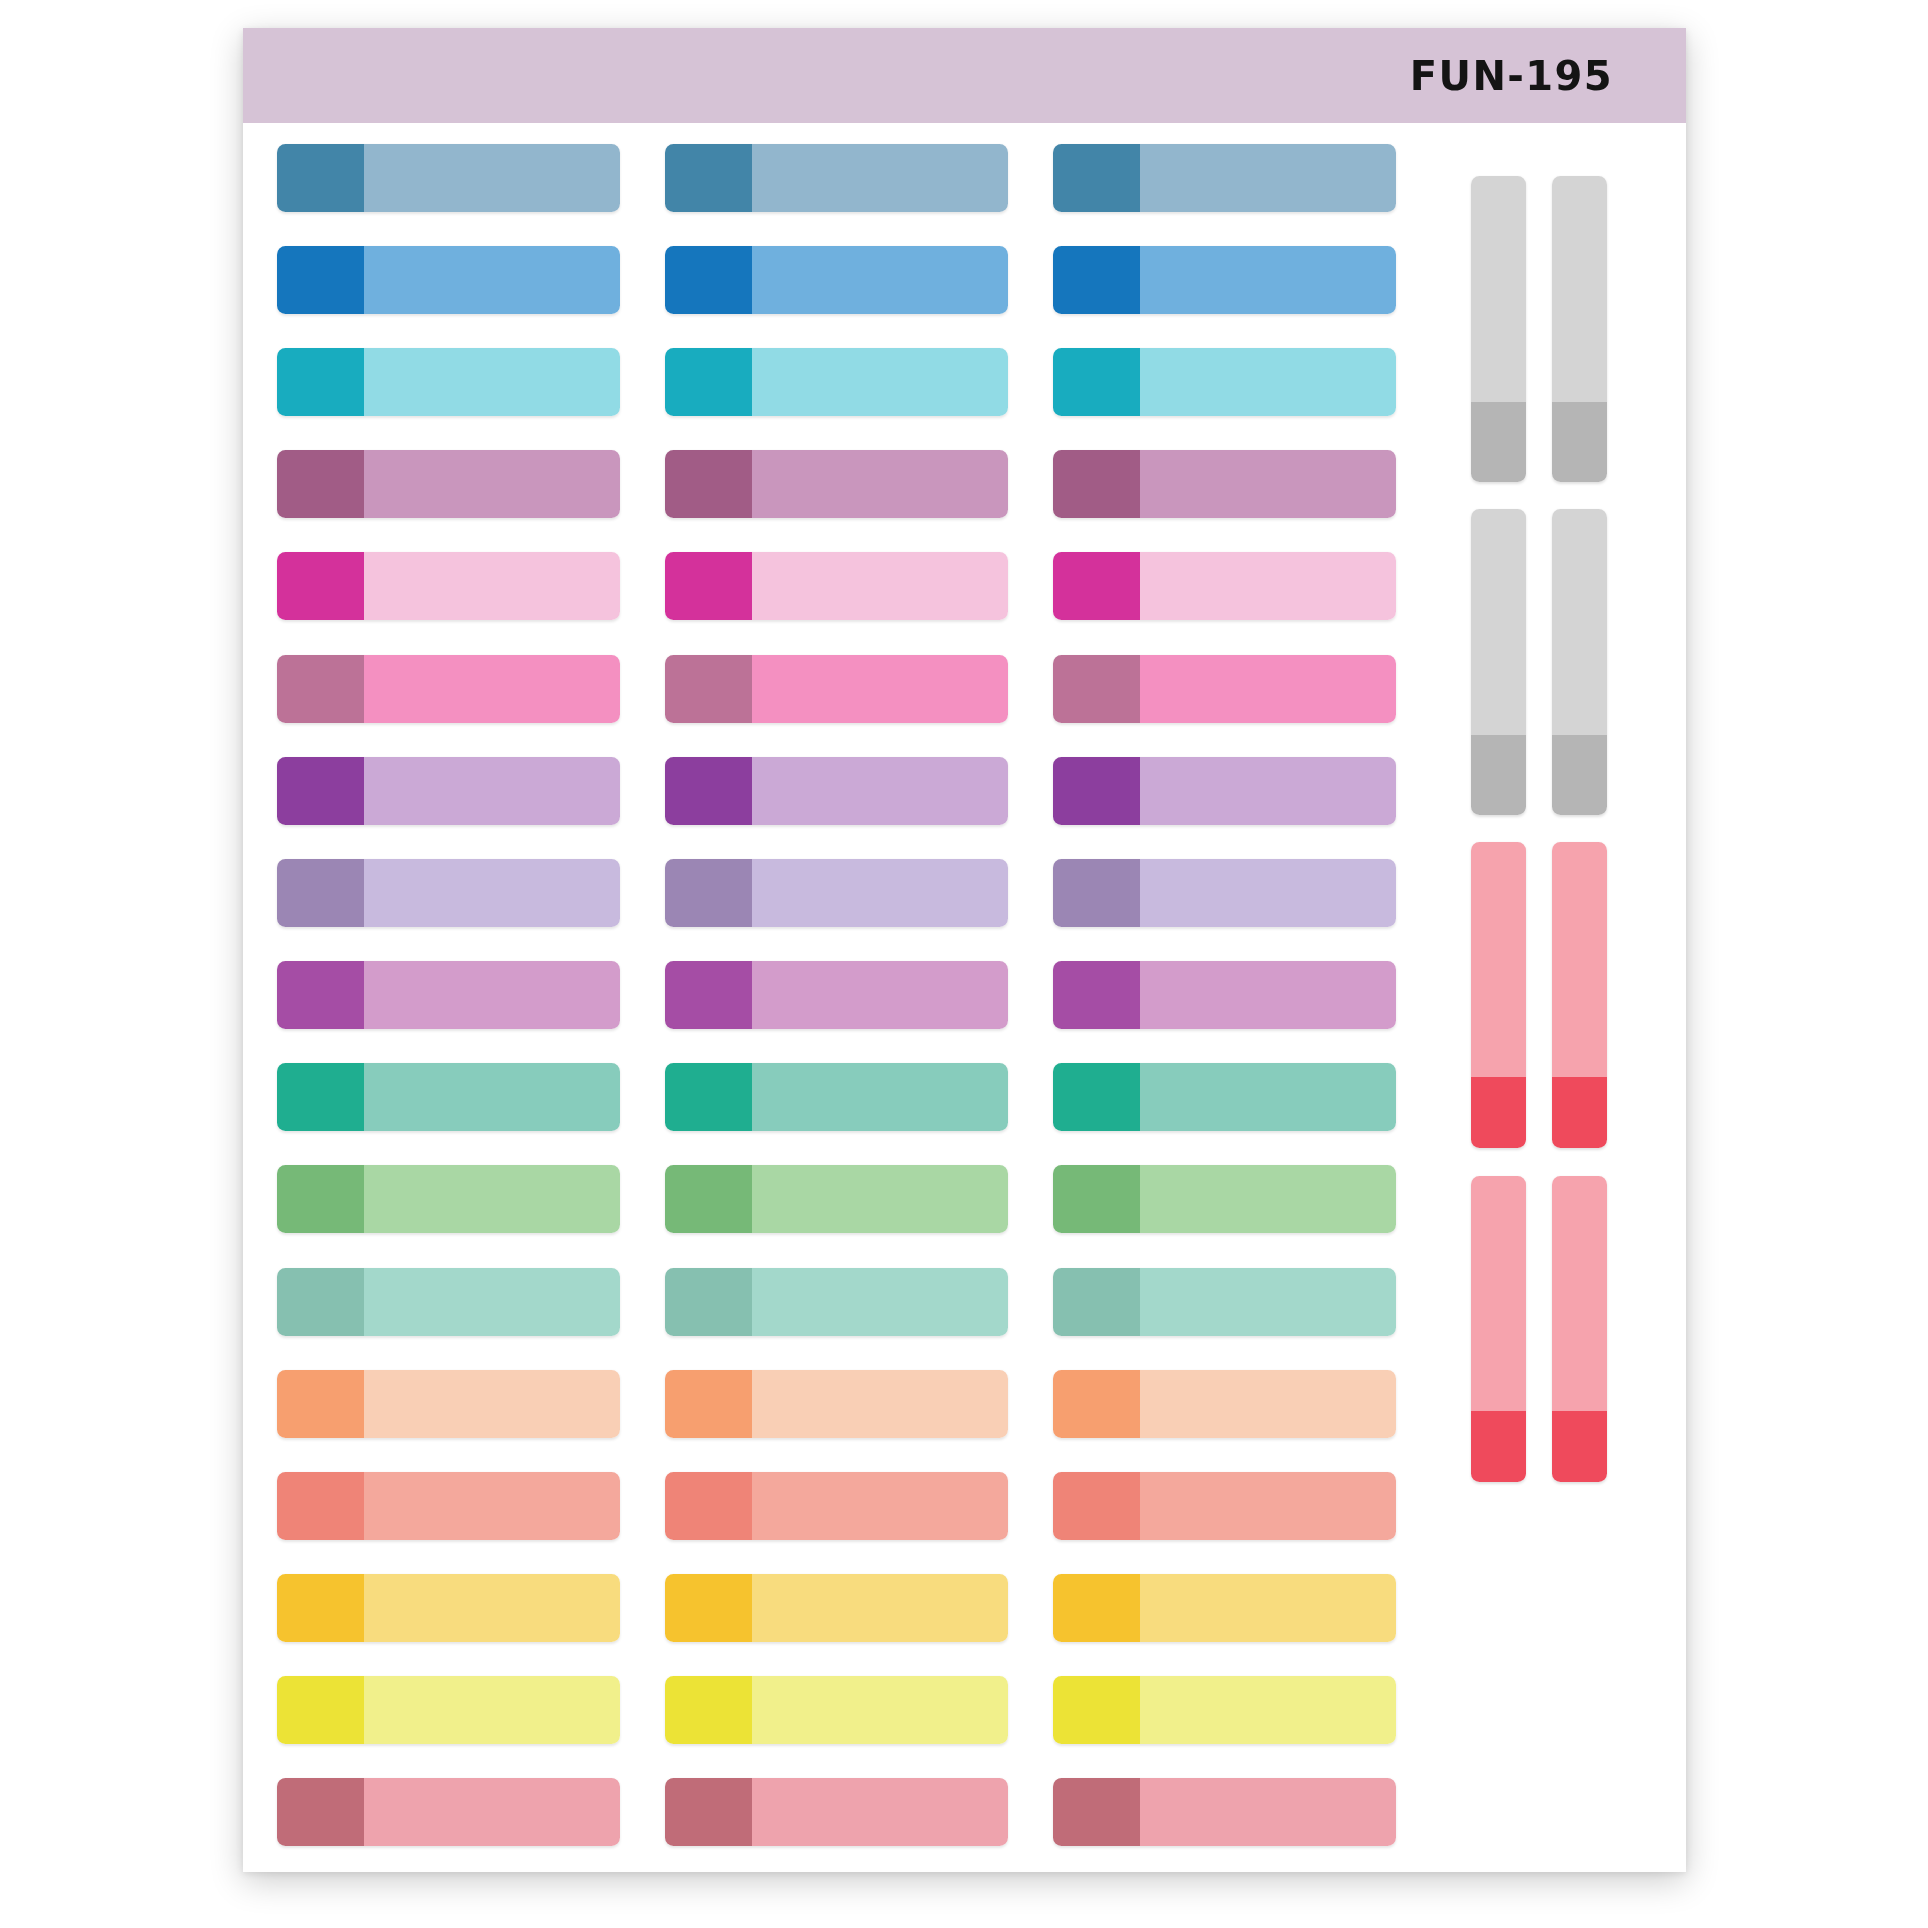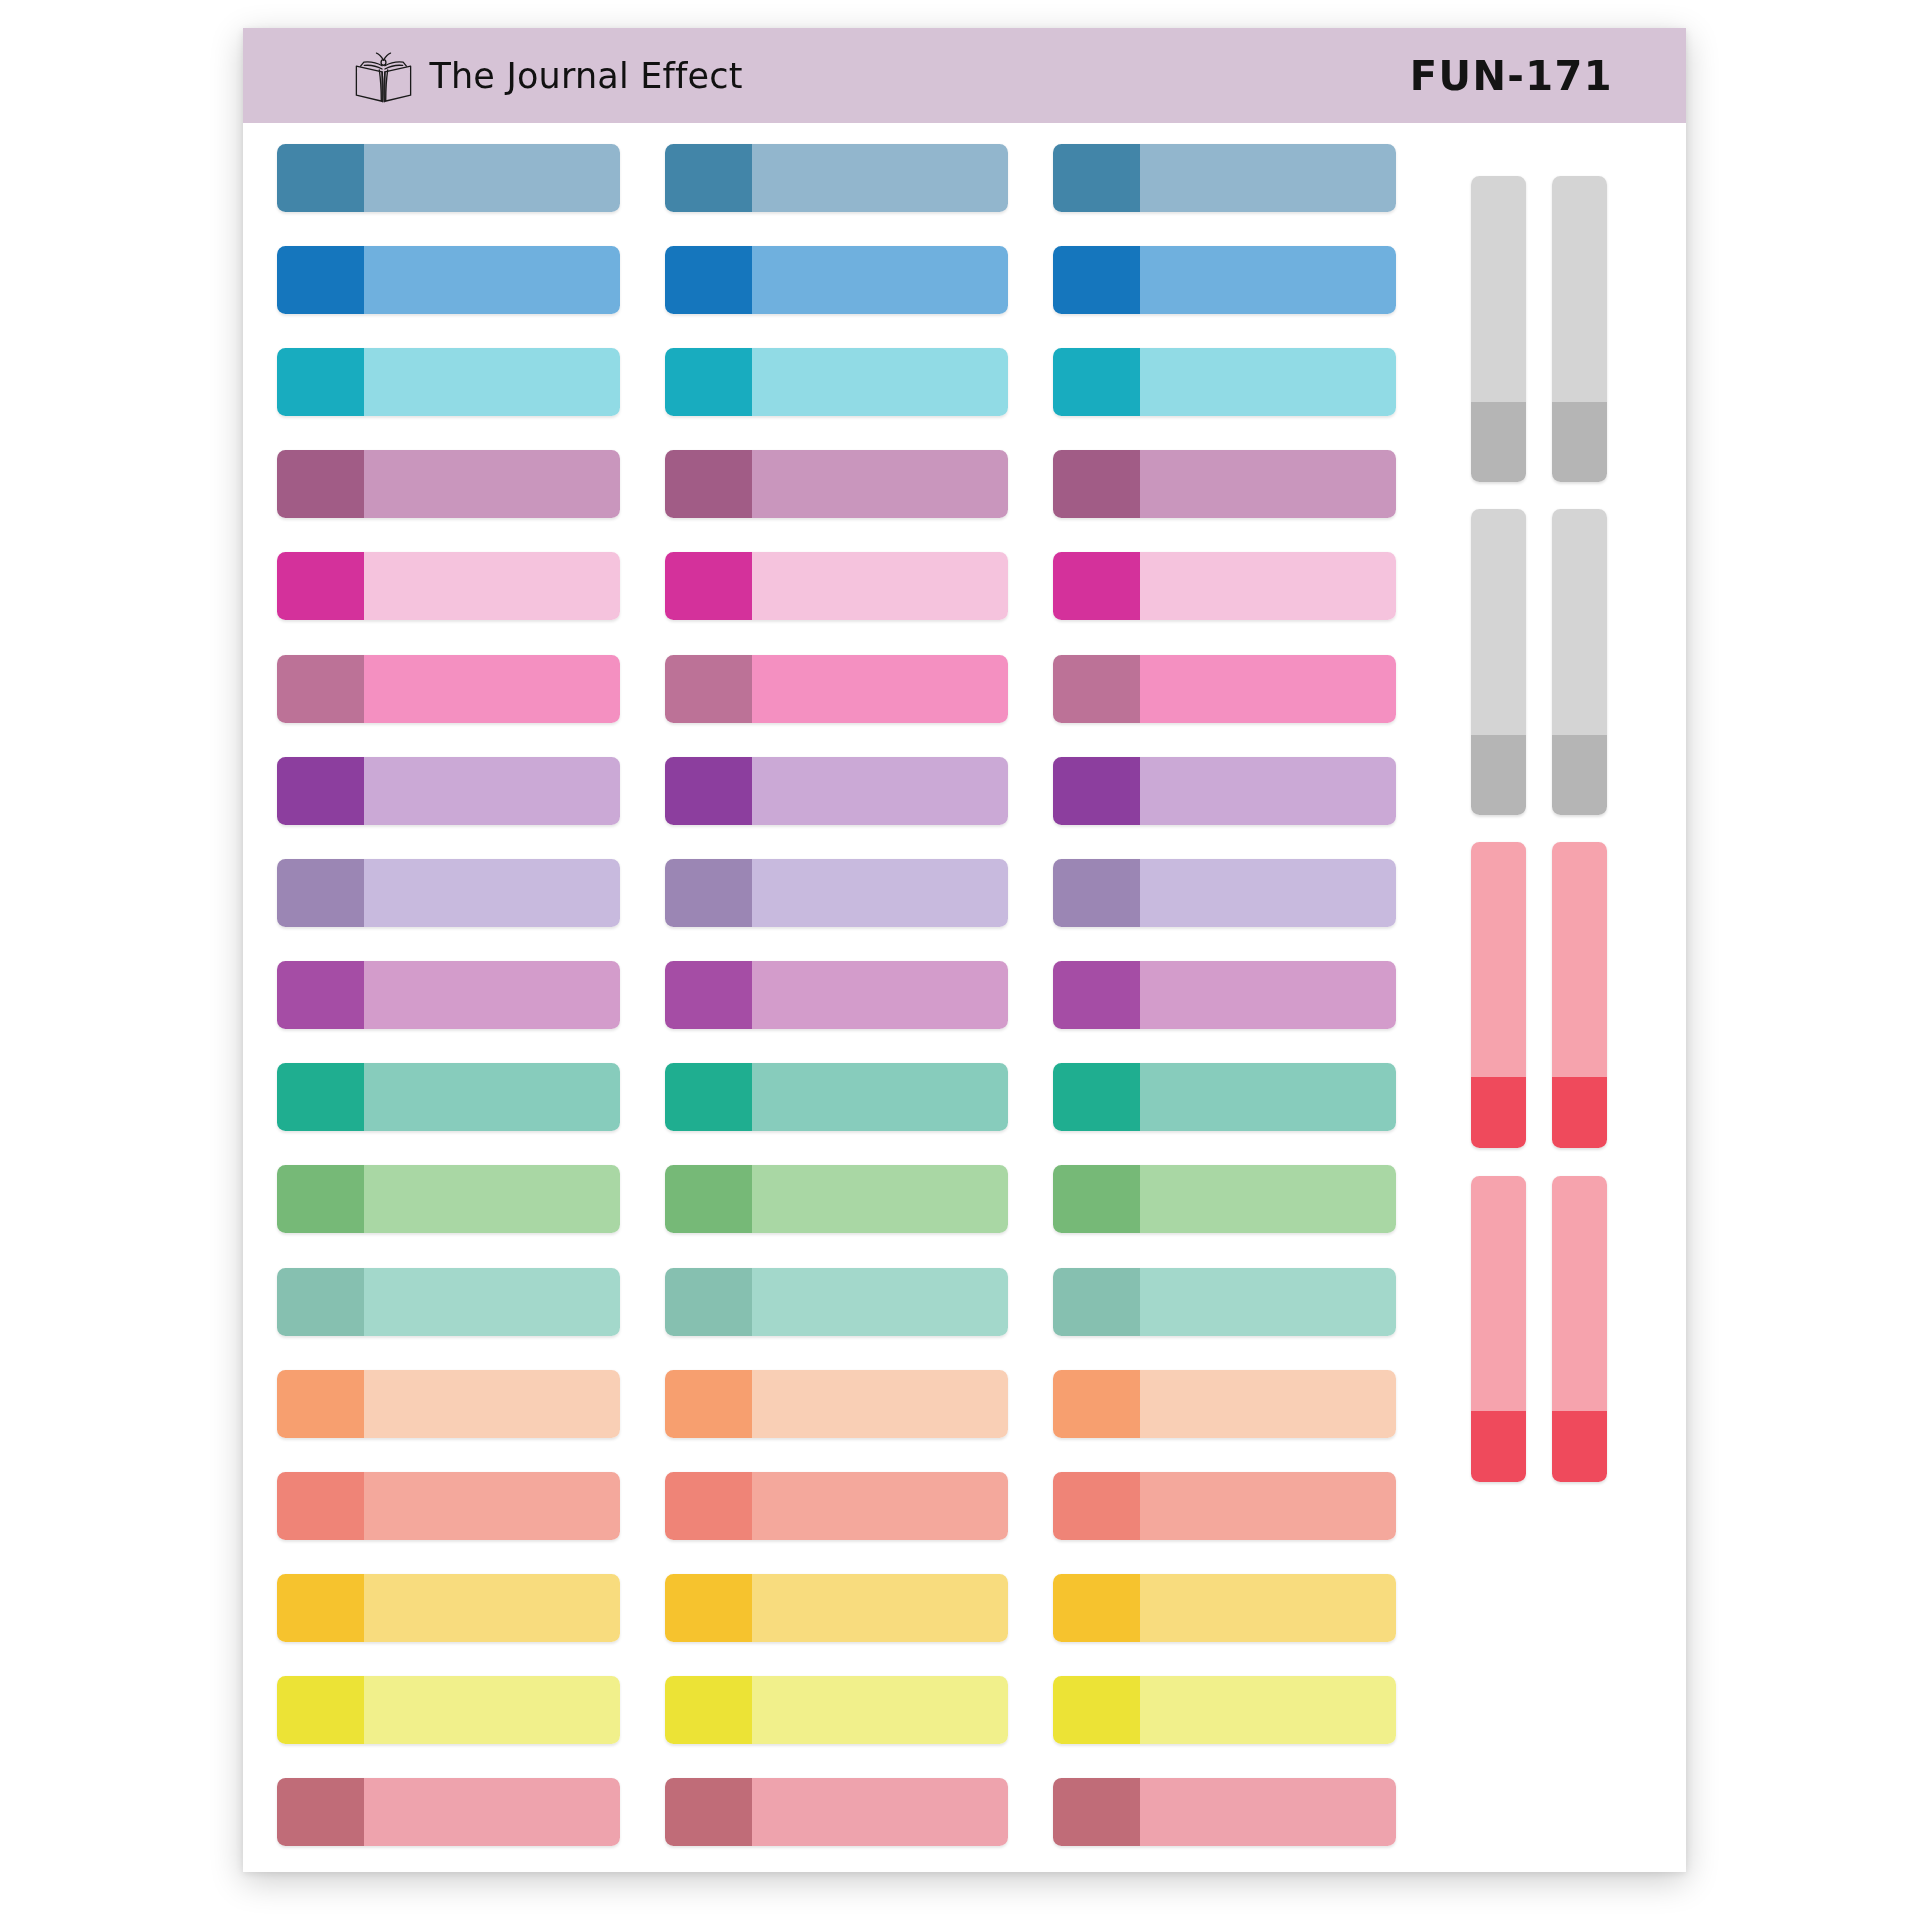--- a/index.html
+++ b/index.html
@@ -139,48 +139,21 @@
   }
   .flag-left { left: 0; }
   .flag-right { left: 81px; }
 </style>
 </head>
 <body>
 
 <div id="sheet">
 
   <div id="header">
-    <div id="brand">
-      <span class="book-icon">
-        <svg class="book-icon" viewBox="0 0 78 62" xmlns="http://www.w3.org/2000/svg" fill="none" stroke="#1a1a1a" stroke-width="1.4" stroke-linecap="round" stroke-linejoin="round">
-
-          <path d="M39 14 C 36 9, 33 7, 31.5 6.5"></path>
-          <path d="M39 14 C 42 9, 45 7, 46.5 6.5"></path>
-
-          <ellipse cx="39" cy="16.5" rx="2.6" ry="3"></ellipse>
-
-          <path d="M37.5 20 C 31 16.5, 24 15.5, 18 16.2 L 14.5 20.5"></path>
-          <path d="M37.5 23.5 C 31 20, 24.5 19, 18.5 19.7"></path>
-
-          <path d="M40.5 20 C 47 16.5, 54 15.5, 60 16.2 L 63.5 20.5"></path>
-          <path d="M40.5 23.5 C 47 20, 53.5 19, 59.5 19.7"></path>
-
-          <path d="M10 20.5 L 37.5 26.5 L 37.5 58 L 10 51.5 Z"></path>
-
-          <path d="M68 20.5 L 40.5 26.5 L 40.5 58 L 68 51.5 Z"></path>
-
-          <path d="M37.5 26.5 C 38.4 36, 38.6 48, 38.2 58.5"></path>
-          <path d="M40.5 26.5 C 39.6 36, 39.4 48, 39.8 58.5"></path>
-          <path d="M34.5 24.5 C 36 35, 36.6 47, 36.6 57"></path>
-          <path d="M43.5 24.5 C 42 35, 41.4 47, 41.4 57"></path>
-        </svg>
-      </span>
-      <span class="brand-text">The Journal Effect</span>
-    </div>
-    <div id="sku">FUN-171</div>
+    <div id="sku">FUN-195</div>
   </div>
 
   <div id="label-grid">
       <div class="label-row" style="top: 21px;">
         <div class="label-sticker col-0">
           <div class="tab-dark" style="background: rgb(66, 133, 168);"></div>
           <div class="tab-light" style="background: rgb(146, 182, 205);"></div>
         </div>
         <div class="label-sticker col-1">
           <div class="tab-dark" style="background: rgb(66, 133, 168);"></div>

